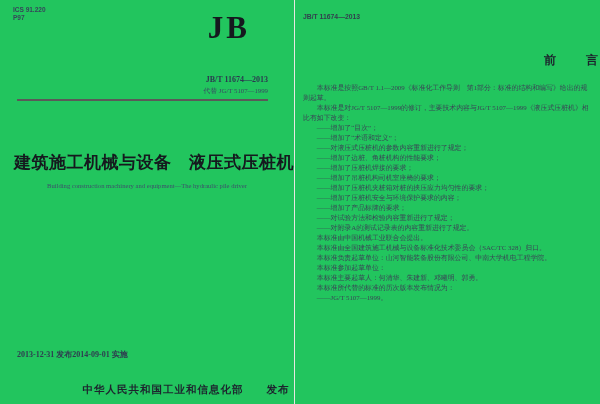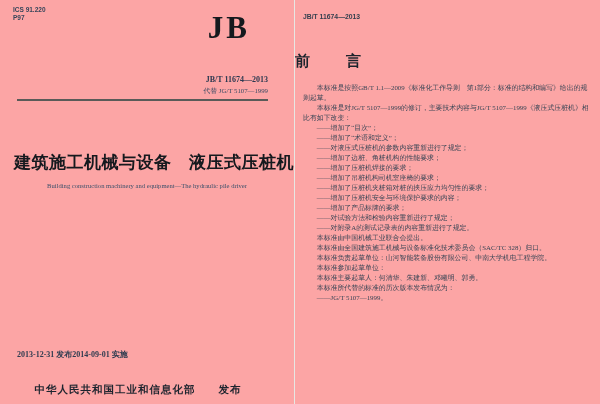--- a/index.html
+++ b/index.html
@@ -4,48 +4,48 @@
 <style>
   html,body{margin:0;padding:0;}
   body{
     width:600px;height:404px;overflow:hidden;
     background:#f6f6f4;
     font-family:"Liberation Serif","DejaVu Serif",serif;
     color:#2e3a47;
     position:relative;
   }
   .spread{position:absolute;inset:0;width:600px;height:404px;}
-  .page{position:absolute;top:0;bottom:0;background:#fca5a5;}
+  .page{position:absolute;top:0;bottom:0;background:#22c55e;}
   .page-left{left:0;width:294px;box-shadow:1px 0 0 #e7e7e3;}
   .page-right{left:295px;width:305px;}
 
   
   .ics{position:absolute;left:13px;top:6px;font-size:6.5px;line-height:8px;
        color:#36455a;font-family:"Liberation Sans","DejaVu Sans",sans-serif;font-weight:bold;}
   .jb-logo{position:absolute;right:44px;top:10px;font-size:31px;font-weight:bold;
        letter-spacing:3px;color:#15191e;font-family:"Liberation Serif",serif;}
   .std-type{position:absolute;left:17px;top:47px;width:252px;font-size:15px;font-weight:bold;
        color:#1c222a;letter-spacing:4.3px;white-space:nowrap;}
   .std-num{position:absolute;right:26px;top:75px;font-size:8px;font-weight:bold;color:#2c3950;}
   .std-replace{position:absolute;right:26px;top:86px;font-size:6.8px;color:#3a4a63;}
   .cover-rule{position:absolute;left:17px;top:99px;width:251px;height:2px;background:#5a5a58;}
   .cover-title{position:absolute;left:7px;top:151px;width:294px;text-align:center;
        font-size:17px;font-weight:bold;color:#15191e;letter-spacing:0.5px;}
   .cover-title-en{position:absolute;left:0;top:182px;width:294px;text-align:center;
        font-size:6.6px;color:#3d516b;}
   .date-row{position:absolute;left:17px;right:26px;top:349px;font-size:8px;font-weight:bold;
        color:#2f3c50;display:flex;justify-content:flex-start;}
   .publisher{position:absolute;left:0;top:383px;width:276px;text-align:center;
-       font-size:10.5px;font-weight:bold;color:#1d242e;letter-spacing:1px;}
+       font-size:10.5px;font-weight:bold;color:#1d242e;letter-spacing:1px;padding-left:48px;}
 
   
   .rp-header{position:absolute;left:8px;top:13px;font-size:6.8px;font-weight:bold;color:#333f4e;
        font-family:"Liberation Sans","DejaVu Sans",sans-serif;}
-  .rp-title{position:absolute;left:0;top:52px;width:305px;text-align:left;
-       font-size:15px;font-weight:bold;color:#1c232c;letter-spacing:2px;}
+  .rp-title{position:absolute;left:0;top:52px;width:305px;text-align:right;
+       font-size:12px;font-weight:bold;color:#1c232c;letter-spacing:2px;}
   .rp-body{position:absolute;left:8px;top:83px;width:288px;
        font-size:6.9px;line-height:10px;color:#3a4656;}
   .rp-body p{margin:0;text-indent:2em;}
 </style>
 </head>
 <body>
 
 <div class="spread">
 
   <div class="page page-left">

